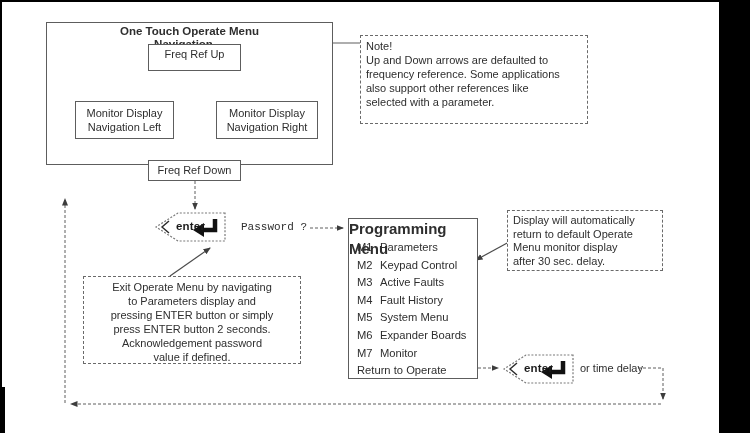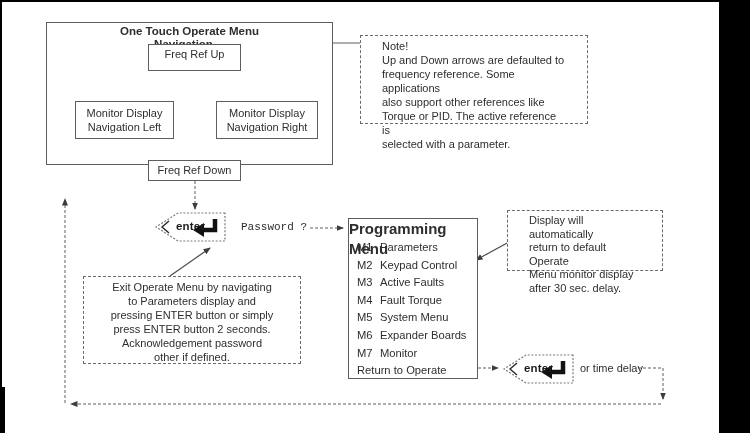--- a/index.html
+++ b/index.html
@@ -12,21 +12,21 @@
   }
   .scanbar{position:absolute;background:#000;}
   .box{
     position:absolute;background:#fff;border:1px solid #5d5d5d;box-sizing:border-box;
   }
   .box.dotted{border:1px dashed #6a6a6a;}
   .ctext{text-align:center;}
   .small{font-size:11px;line-height:14px;}
   .btnlabel{font-size:11px;line-height:19px;text-align:center;font-weight:normal;}
   .title2{font-weight:bold;font-size:11.5px;line-height:13.5px;text-align:center;}
-  .notepad{padding:3px 21px;}
+  .notepad{padding:3px 5px;}
   .menu-row{font-size:11.2px;line-height:17.6px;height:17.6px;padding-left:8px;white-space:nowrap;}
   .menu-row .code{display:inline-block;width:23px;}
   .menu-title{font-weight:bold;font-size:15px;line-height:20px;height:20px;text-align:left;}
   .floating-label{position:absolute;font-size:11px;white-space:nowrap;}
   .enterbtn{position:absolute;width:74px;height:32px;}
   .enterbtn .lbl{
     position:absolute;left:23px;top:0;height:32px;line-height:31px;
     font-weight:bold;font-size:11.5px;color:#1c1c1c;letter-spacing:.2px;
   }
   svg{display:block;}
@@ -102,21 +102,20 @@
 
   <div class="box" style="left:148px;top:160px;width:93px;height:21px;">
     <div class="btnlabel">Freq Ref Down</div>
   </div>
 
   <div class="box dotted notepad" style="left:360px;top:35px;width:228px;height:89px;">
     <div class="small">Note!</div>
     <div class="small">Up and Down arrows are defaulted to</div>
     <div class="small">frequency reference. Some applications</div>
     <div class="small">also support other references like</div>
-    <div class="small">Torque or PID. The active reference is</div>
     <div class="small">selected with a parameter.</div>
   </div>
 
   <div class="enterbtn" style="left:153px;top:211px;">
     <svg width="74" height="32" viewBox="0 0 74 32">
       <polygon points="72,2 25,2 3,16 25,30 72,30" fill="#ffffff" stroke="#7a7a7a" stroke-width="1.2" stroke-dasharray="2 1.6"></polygon>
       <polyline points="16,10 9,16 16,22" fill="none" stroke="#2a2a2a" stroke-width="1.4"></polyline>
       <g>
         <path d="M62,8 L62,19 L49,19" fill="none" stroke="#111" stroke-width="4.5"></path>
         <polygon points="51,12 51,26 40,19" fill="#111"></polygon>
@@ -132,21 +131,21 @@
     <div class="menu-row">
       <span class="code">M1</span><span>Parameters</span>
     </div>
     <div class="menu-row">
       <span class="code">M2</span><span>Keypad Control</span>
     </div>
     <div class="menu-row">
       <span class="code">M3</span><span>Active Faults</span>
     </div>
     <div class="menu-row">
-      <span class="code">M4</span><span>Fault Torque</span>
+      <span class="code">M4</span><span>Fault History</span>
     </div>
     <div class="menu-row">
       <span class="code">M5</span><span>System Menu</span>
     </div>
     <div class="menu-row">
       <span class="code">M6</span><span>Expander Boards</span>
     </div>
     <div class="menu-row">
       <span class="code">M7</span><span>Monitor</span>
     </div>
@@ -159,21 +158,21 @@
     <div class="small" style="line-height:13.5px;">Menu monitor display</div>
     <div class="small" style="line-height:13.5px;">after 30 sec. delay.</div>
   </div>
 
   <div class="box dotted ctext" style="left:83px;top:276px;width:218px;height:88px;padding-top:3px;">
     <div class="small">Exit Operate Menu by navigating</div>
     <div class="small">to Parameters display and</div>
     <div class="small">pressing ENTER button or simply</div>
     <div class="small">press ENTER button 2 seconds.</div>
     <div class="small">Acknowledgement password</div>
-    <div class="small">other if defined.</div>
+    <div class="small">value if defined.</div>
   </div>
 
   <div class="enterbtn" style="left:501px;top:353px;">
     <svg width="74" height="32" viewBox="0 0 74 32">
       <polygon points="72,2 25,2 3,16 25,30 72,30" fill="#ffffff" stroke="#7a7a7a" stroke-width="1.2" stroke-dasharray="2 1.6"></polygon>
       <polyline points="16,10 9,16 16,22" fill="none" stroke="#2a2a2a" stroke-width="1.4"></polyline>
       <g>
         <path d="M62,8 L62,19 L49,19" fill="none" stroke="#111" stroke-width="4.5"></path>
         <polygon points="51,12 51,26 40,19" fill="#111"></polygon>
       </g>

